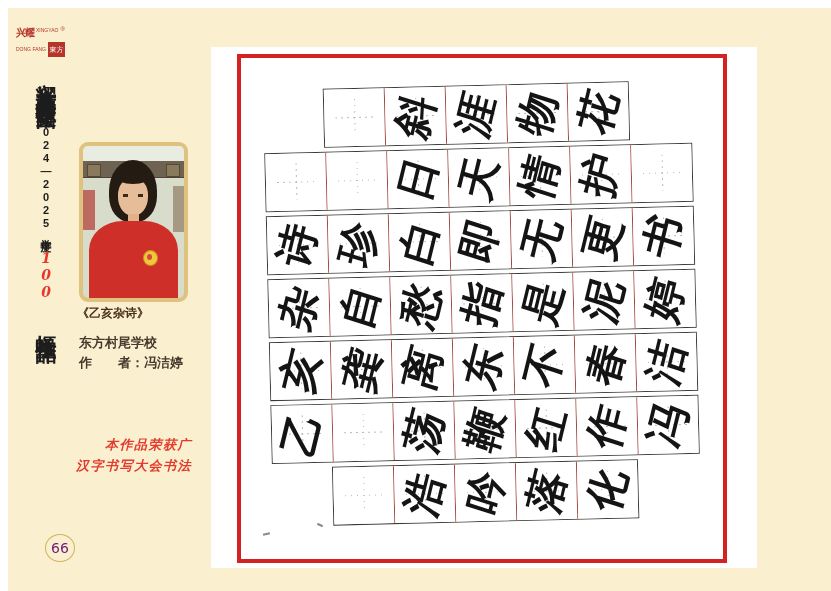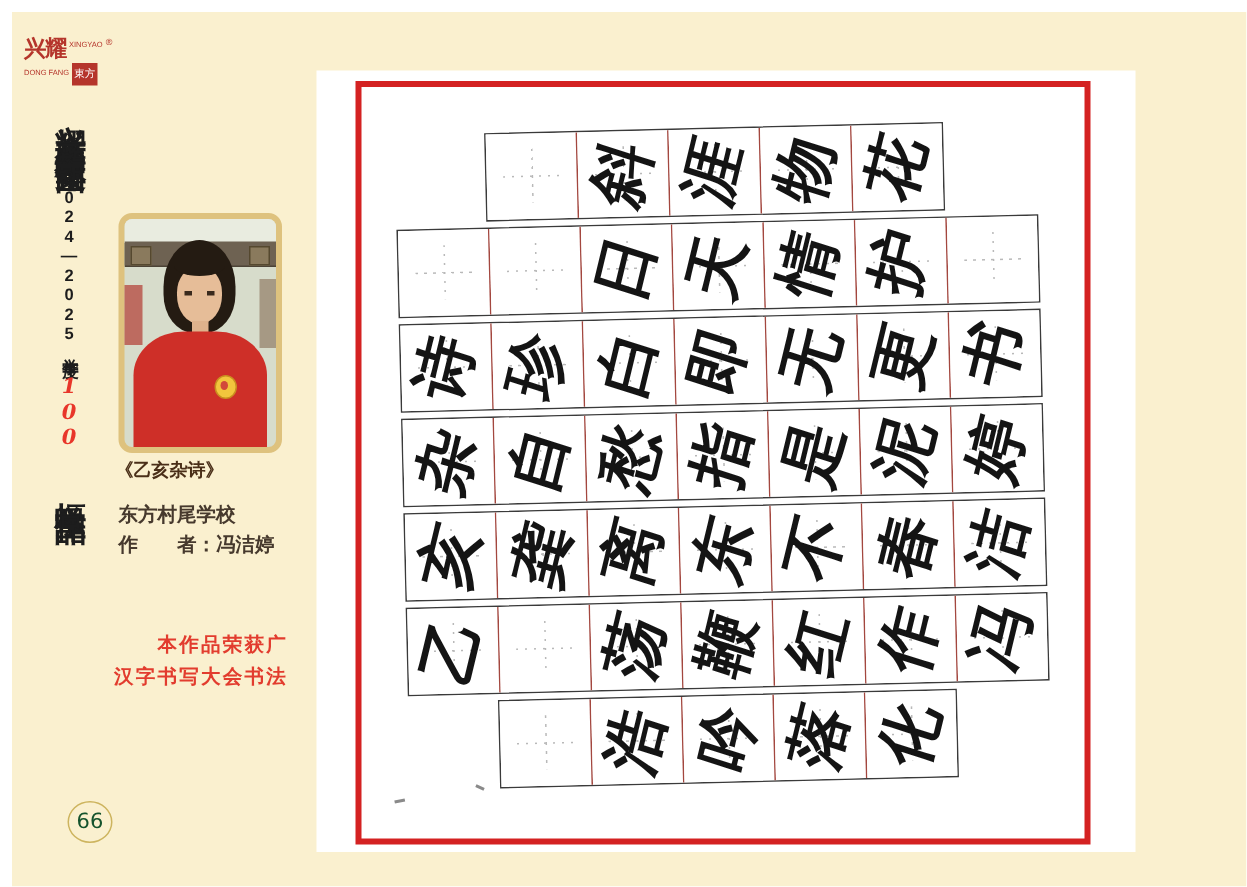--- a/index.html
+++ b/index.html
@@ -9,21 +9,21 @@
     font-family:"Liberation Sans",sans-serif;
   }
   .cream{
     position:absolute;left:8px;top:8px;width:823px;height:583px;
     background:#FAF0CF;
   }
 
   
   .logo{position:absolute;left:16px;top:26px;width:66px;height:46px;color:#B5352B;}
   .logo .row1{display:flex;align-items:flex-start;gap:2px;}
-  .logo .big-cn{font-size:15px;font-weight:bold;letter-spacing:-1px;line-height:14px;}
+  .logo .big-cn{font-size:10px;font-weight:bold;letter-spacing:-1px;line-height:14px;}
   .logo .en{font-size:5px;letter-spacing:0;line-height:6px;margin-top:1px;}
   .logo .reg{font-size:6px;line-height:6px;}
   .logo .row2{display:flex;align-items:center;gap:2px;margin-top:2px;}
   .logo .redbox{width:17px;height:15px;background:#B5352B;color:#fff;font-size:7px;
     display:flex;align-items:center;justify-content:center;line-height:8px;}
   .logo .en2{font-size:5px;line-height:5px;}
 
   
   .side-col{
     position:absolute;left:27px;top:66px;width:38px;height:475px;
@@ -35,21 +35,21 @@
   .side-hundred{
     font-size:14px;font-weight:bold;font-style:italic;color:#E8362A;
     font-family:"DejaVu Serif",serif;letter-spacing:1px;margin-block-start:8px;
   }
   .side-suffix{font-size:21px;letter-spacing:2px;font-weight:bold;margin-block-start:6px;}
 
   .badge66{
     position:absolute;left:45px;top:534px;width:28px;height:26px;
     border:1.5px solid #CDB45E;border-radius:50%;
     display:flex;align-items:center;justify-content:center;
-    font-size:14px;color:#14532d;font-family:"DejaVu Sans",sans-serif;
+    font-size:14px;color:#701a75;font-family:"DejaVu Sans",sans-serif;
   }
 
   
   .photo{
     position:absolute;left:79px;top:142px;width:101px;height:152px;
     border:4px solid #DEC27E;border-radius:9px;overflow:hidden;
     background:#D7DCCB;
   }
   .photo .ceiling{position:absolute;left:0;top:0;width:100%;height:16px;background:#E9ECE0;}
   .photo .banner{position:absolute;left:0;top:15px;width:100%;height:16px;background:#6E6252;
@@ -70,22 +70,22 @@
   .photo .shirt{position:absolute;left:6px;top:75px;width:89px;height:77px;background:#CE2F28;
     border-radius:38% 38% 0 0;}
   .photo .shirt-badge{position:absolute;left:60px;top:104px;width:13px;height:14px;background:#F2C53D;
     border:1px solid #C98F1F;border-radius:50%;}
   .photo .shirt-badge::after{content:"";position:absolute;left:3px;top:3px;width:5px;height:6px;
     background:#D2483A;border-radius:50%;}
 
   
   .work-title{position:absolute;left:77px;top:305px;font-size:12px;font-weight:bold;color:#4A2F18;}
   .info{position:absolute;left:79px;top:333px;font-size:13px;line-height:20px;color:#46392d;font-weight:bold;}
-  .award{position:absolute;left:76px;top:419px;font-size:13px;line-height:21px;font-weight:bold;
-    color:#E23C2E;letter-spacing:1.5px;}
+  .award{position:absolute;left:76px;top:434px;font-size:13px;line-height:21px;font-weight:bold;
+    color:#E23C2E;letter-spacing:1.5px;font-style:italic;}
 
   
   .panel{position:absolute;left:211px;top:47px;width:546px;height:521px;background:#ffffff;}
   .red-frame{position:absolute;left:26px;top:7px;width:482px;height:501px;border:4px solid #D42222;}
   .grid{position:absolute;left:56px;top:39px;transform:rotate(-1.4deg);transform-origin:40% 40%;}
   .grid-row{display:flex;border:1.5px solid #3A3A3A;width:max-content;background:#fff;margin-bottom:4px;}
   .grid-cell{
     width:60px;height:57px;flex:0 0 auto;position:relative;background:#fff;
     border-right:1px solid #A3473F;
     display:flex;align-items:center;justify-content:center;

